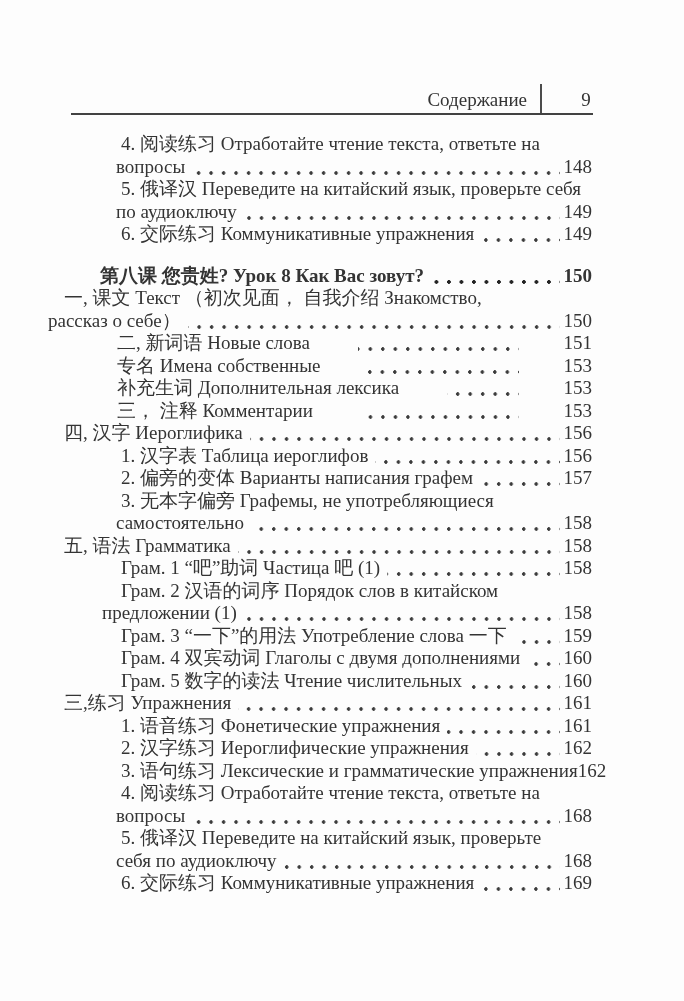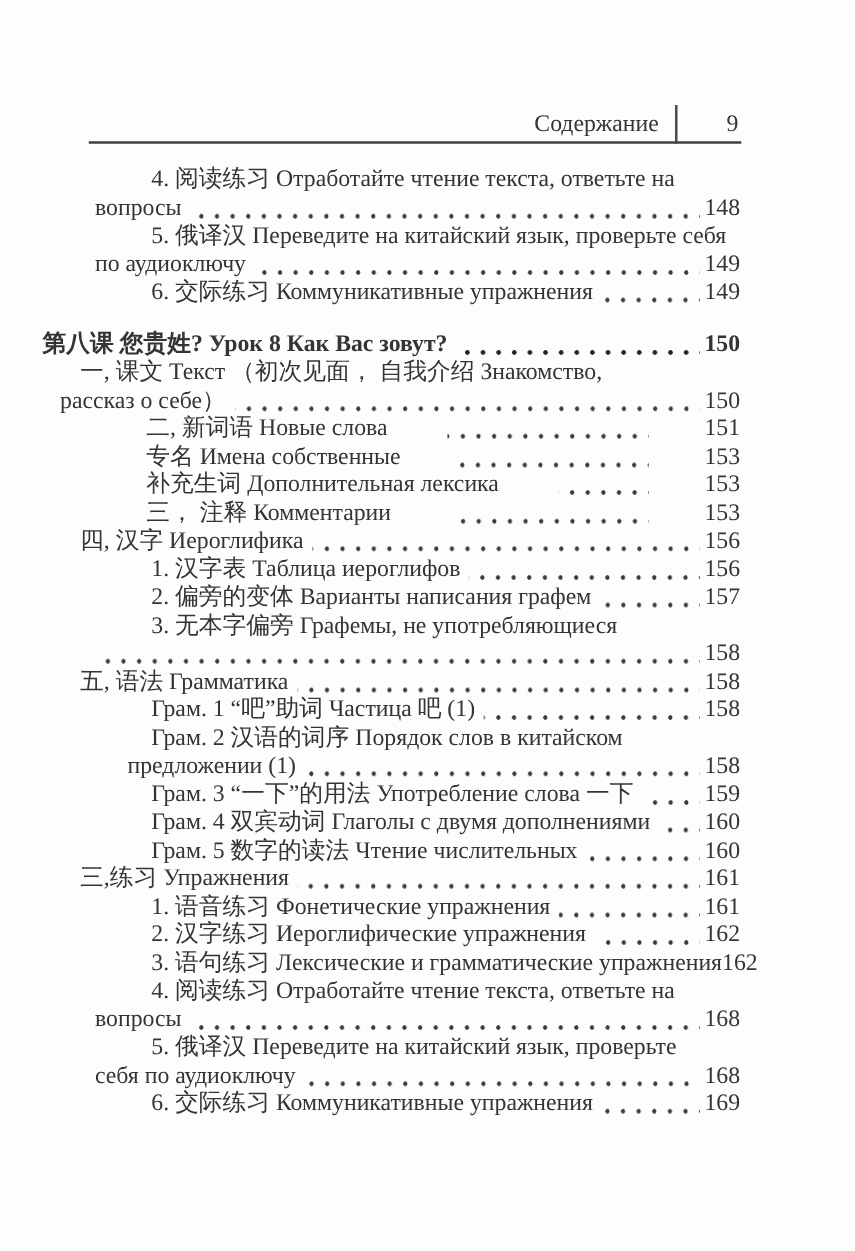--- a/index.html
+++ b/index.html
@@ -36,26 +36,26 @@
     position: absolute; left: 0; top: 133px; width: 592px;
   }
   .row {
     display: flex; align-items: baseline;
     line-height: 22.5px; white-space: pre;
   }
   .row.bold { font-weight: bold; }
   .row.gap  { margin-top: 19px; }
 
   
-  .lvl-chapter { padding-left: 34px; }
+  .lvl-chapter { padding-left: 100px; }
   .lvl-s1      { padding-left: 64px; }
   .lvl-s1c     { padding-left: 48px; }
   .lvl-s2      { padding-left: 117px; gap: 41px; }
   .lvl-num     { padding-left: 121px; }
-  .lvl-numc    { padding-left: 76px; }
+  .lvl-numc    { padding-left: 116px; }
   .lvl-gramc   { padding-left: 102px; }
 
   .text { white-space: pre; }
 
   
   .leader {
     flex: 1 1 auto; min-width: 10px;
     align-self: flex-end;
     height: 3.6px; margin: 0 4px 3.5px 7px;
     background-image: radial-gradient(circle at 1.8px 1.8px, #3a3a3a 1.35px, rgba(0,0,0,0) 1.95px);
@@ -89,21 +89,21 @@
     <div class="row lvl-s1"><span class="text">一, 课文 Текст （初次见面， 自我介绍 Знакомство,</span></div>
     <div class="row lvl-s1c"><span class="text">рассказ о себе）</span><span class="leader"></span><span class="page">150</span></div>
     <div class="row lvl-s2"><span class="text">二, 新词语 Новые слова</span><span class="leader"></span><span class="page">151</span></div>
     <div class="row lvl-s2"><span class="text">专名 Имена собственные</span><span class="leader"></span><span class="page">153</span></div>
     <div class="row lvl-s2"><span class="text">补充生词 Дополнительная лексика</span><span class="leader"></span><span class="page">153</span></div>
     <div class="row lvl-s2"><span class="text">三， 注释 Комментарии</span><span class="leader"></span><span class="page">153</span></div>
     <div class="row lvl-s1"><span class="text">四, 汉字 Иероглифика</span><span class="leader"></span><span class="page">156</span></div>
     <div class="row lvl-num"><span class="text">1. 汉字表 Таблица иероглифов</span><span class="leader"></span><span class="page">156</span></div>
     <div class="row lvl-num"><span class="text">2. 偏旁的变体 Варианты написания графем</span><span class="leader"></span><span class="page">157</span></div>
     <div class="row lvl-num"><span class="text">3. 无本字偏旁 Графемы, не употребляющиеся</span></div>
-    <div class="row lvl-numc"><span class="leader"></span><span class="page">158</span></div>
+    <div class="row lvl-numc"><span class="text">самостоятельно</span><span class="leader"></span><span class="page">158</span></div>
     <div class="row lvl-s1"><span class="text">五, 语法 Грамматика</span><span class="leader"></span><span class="page">158</span></div>
     <div class="row lvl-num"><span class="text">Грам. 1 “吧”助词 Частица 吧 (1)</span><span class="leader"></span><span class="page">158</span></div>
     <div class="row lvl-num"><span class="text">Грам. 2 汉语的词序 Порядок слов в китайском</span></div>
     <div class="row lvl-gramc"><span class="text">предложении (1)</span><span class="leader"></span><span class="page">158</span></div>
     <div class="row lvl-num"><span class="text">Грам. 3 “一下”的用法 Употребление слова 一下</span><span class="leader"></span><span class="page">159</span></div>
     <div class="row lvl-num"><span class="text">Грам. 4 双宾动词 Глаголы с двумя дополнениями</span><span class="leader"></span><span class="page">160</span></div>
     <div class="row lvl-num"><span class="text">Грам. 5 数字的读法 Чтение числительных</span><span class="leader"></span><span class="page">160</span></div>
     <div class="row lvl-s1"><span class="text">三,练习 Упражнения</span><span class="leader"></span><span class="page">161</span></div>
     <div class="row lvl-num"><span class="text">1. 语音练习 Фонетические упражнения</span><span class="leader"></span><span class="page">161</span></div>
     <div class="row lvl-num"><span class="text">2. 汉字练习 Иероглифические упражнения</span><span class="leader"></span><span class="page">162</span></div>

